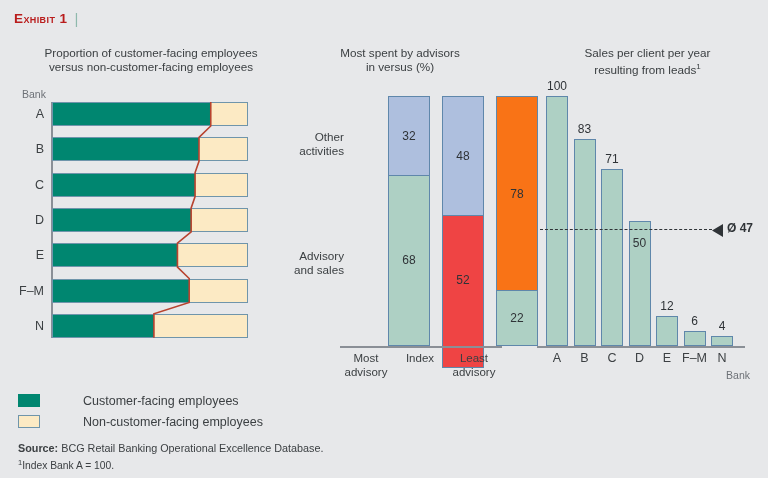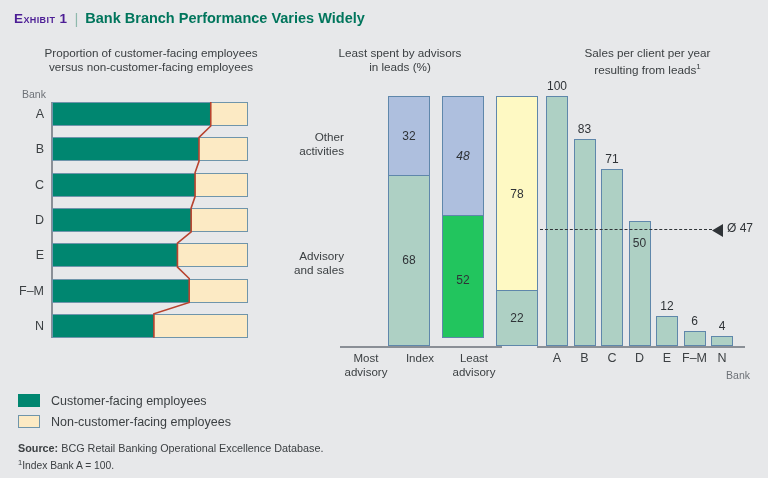--- a/index.html
+++ b/index.html
@@ -12,21 +12,21 @@
     position:relative;
   }
   #exhibit{position:relative;width:768px;height:478px;}
 
   
   .title-bar{
     position:absolute;left:14px;top:6px;width:742px;height:24px;
     display:flex;align-items:center;
   }
   .title-label{
-    font-size:13.5px;font-weight:bold;color:#4c1d95;
+    font-size:13.5px;font-weight:bold;color:#b91c1c;
     font-variant:small-caps;letter-spacing:.4px;
   }
   .title-pipe{color:#8fb9ad;font-weight:normal;font-size:15px;margin:0 7px;}
   .title-text{font-size:14.5px;font-weight:bold;color:#00755c;}
 
   
   .panel-title{
     position:absolute;text-align:center;font-size:11.7px;color:#3c4043;
     line-height:14px;
   }
@@ -94,21 +94,21 @@
   }
   #p3-avgline{
     position:absolute;left:540px;top:0;height:0;
     border-top:1.6px dashed #2f3337;width:172px;
   }
   #p3-avg-marker{position:absolute;width:12px;height:14px;}
   #p3-avg-text{position:absolute;font-size:12px;color:#2f3337;font-weight:normal;}
 
   
   #legend{position:absolute;left:18px;top:390px;width:340px;}
-  .legend-row{display:flex;align-items:center;height:21px;}
+  .legend-row{display:flex;align-items:center;height:21px;gap:32px;}
   .legend-swatch{
     width:22px;height:13px;box-sizing:border-box;margin-right:11px;
     border:1px solid #6f95ab;
   }
   .sw-green{background:#008670;border-color:#008670;}
   .sw-cream{background:#fceac4;}
   .legend-text{font-size:12.5px;color:#3c4043;}
 
   #footer{position:absolute;left:18px;top:441px;width:500px;}
   .src-line{font-size:10.8px;color:#3c4043;line-height:14.5px;}
@@ -117,21 +117,20 @@
   .note-sup{font-size:7.5px;vertical-align:super;}
 </style>
 </head>
 <body>
 
 <div id="exhibit">
 
   <div class="title-bar">
     <span class="title-label">Exhibit 1</span>
     <span class="title-pipe">|</span>
-    <span class="title-text">Bank Branch Performance Varies Widely</span>
   </div>
 
   <div class="panel-title" id="p1-title">
     <div>Proportion of customer-facing employees</div>
     <div>versus non-customer-facing employees</div>
   </div>
   <div class="p1-axis-label">Bank</div>
   <div id="p1-vaxis"></div>
   <div id="p1-plot">
       <div class="p1-row" style="top: 0px;">
@@ -168,50 +167,50 @@
         <div class="p1-rowlabel">N</div>
         <div class="p1-seg p1-green" style="left: 0px; width: 101.92px; background: rgb(0, 134, 112);"></div>
         <div class="p1-seg p1-cream" style="left: 101.92px; width: 94.08px; background: rgb(252, 234, 196);"></div>
       </div>
     </div>
   <svg id="p1-line" viewBox="0 0 196 236" preserveAspectRatio="none">
       <path d="M 158.76 0 L 158.76 24 L 147 35.3 L 147 59.3 L 143.08 70.6 L 143.08 94.6 L 139.16 105.89999999999999 L 139.16 129.89999999999998 L 125.44 141.2 L 125.44 165.2 L 137.2 176.5 L 137.2 200.5 L 101.92 211.79999999999998 L 101.92 235.79999999999998" fill="none" stroke="#b8432f" stroke-width="1.6"></path>
     </svg>
 
   <div class="panel-title" id="p2-title">
-    <div>Least spent by advisors</div>
-    <div>in leads (%)</div>
+    <div>Most spent by advisors</div>
+    <div>in versus (%)</div>
   </div>
   <div class="p2-sidelabel" id="p2-label-other" style="top:130px;">
     <div>Other</div>
     <div>activities</div>
   </div>
   <div class="p2-sidelabel" id="p2-label-adv" style="top:249px;">
     <div>Advisory</div>
     <div>and sales</div>
   </div>
   <div id="p2-plot">
       <div class="p2-col" style="left: 0px; height: 250px;">
         <div class="p2-seg p2-other" style="height: 80px; background: rgb(174, 191, 222);">
           <div class="p2-val" style="top: 32px;">32</div>
         </div>
         <div class="p2-seg p2-adv" style="height: 170px; background: rgb(174, 208, 196);">
           <div class="p2-val" style="top: 77px;">68</div>
         </div>
       </div>
       <div class="p2-col" style="left: 54px; height: 250px;">
-        <div class="p2-seg p2-other" style="height: 120px; background: rgb(174, 191, 222); font-style: italic;">
+        <div class="p2-seg p2-other" style="height: 120px; background: rgb(174, 191, 222);">
           <div class="p2-val" style="top: 52px;">48</div>
         </div>
-        <div class="p2-seg p2-adv" style="height: 122px; background: #22c55e;">
+        <div class="p2-seg p2-adv" style="height: 152px; background: #ef4444;">
           <div class="p2-val" style="top: 57px;">52</div>
         </div>
       </div>
       <div class="p2-col" style="left: 108px; height: 250px;">
-        <div class="p2-seg p2-other" style="height: 195px; background: #fef9c3;">
+        <div class="p2-seg p2-other" style="height: 195px; background: #f97316;">
           <div class="p2-val" style="top: 89.5px;">78</div>
         </div>
         <div class="p2-seg p2-adv" style="height: 55px; background: rgb(174, 208, 196);">
           <div class="p2-val" style="top: 19.5px;">22</div>
         </div>
       </div>
     </div>
   <div id="p2-baseline"></div>
 
   <div class="panel-title" id="p3-title">
@@ -274,14 +273,14 @@
     <div class="p3-val" style="left: 650px; top: 299px; text-align: center;">12</div>
     <div class="p3-cat" style="left: 650px;">E</div>
     <div class="p3-val" style="left: 677.5px; top: 314px;">6</div>
     <div class="p3-cat" style="left: 677.5px;">F–M</div>
     <div class="p3-val" style="left: 705px; top: 319px;">4</div>
     <div class="p3-cat" style="left: 705px;">N</div>
     <div id="p3-avgline" style="top: 228.5px;"></div>
     <div id="p3-avg-marker" style="left: 712px; top: 222.5px;"><svg width="12" height="13" viewBox="0 0 12 13">
         <polygon points="11,0 11,13 0,6.5" fill="#2f3337"></polygon>
       </svg></div>
-    <div id="p3-avg-text" style="left: 727px; top: 220.5px;">Ø 47</div>
+    <div id="p3-avg-text" style="left: 727px; top: 220.5px; font-weight: bold;">Ø 47</div>
   </div>
 
 </body></html>

